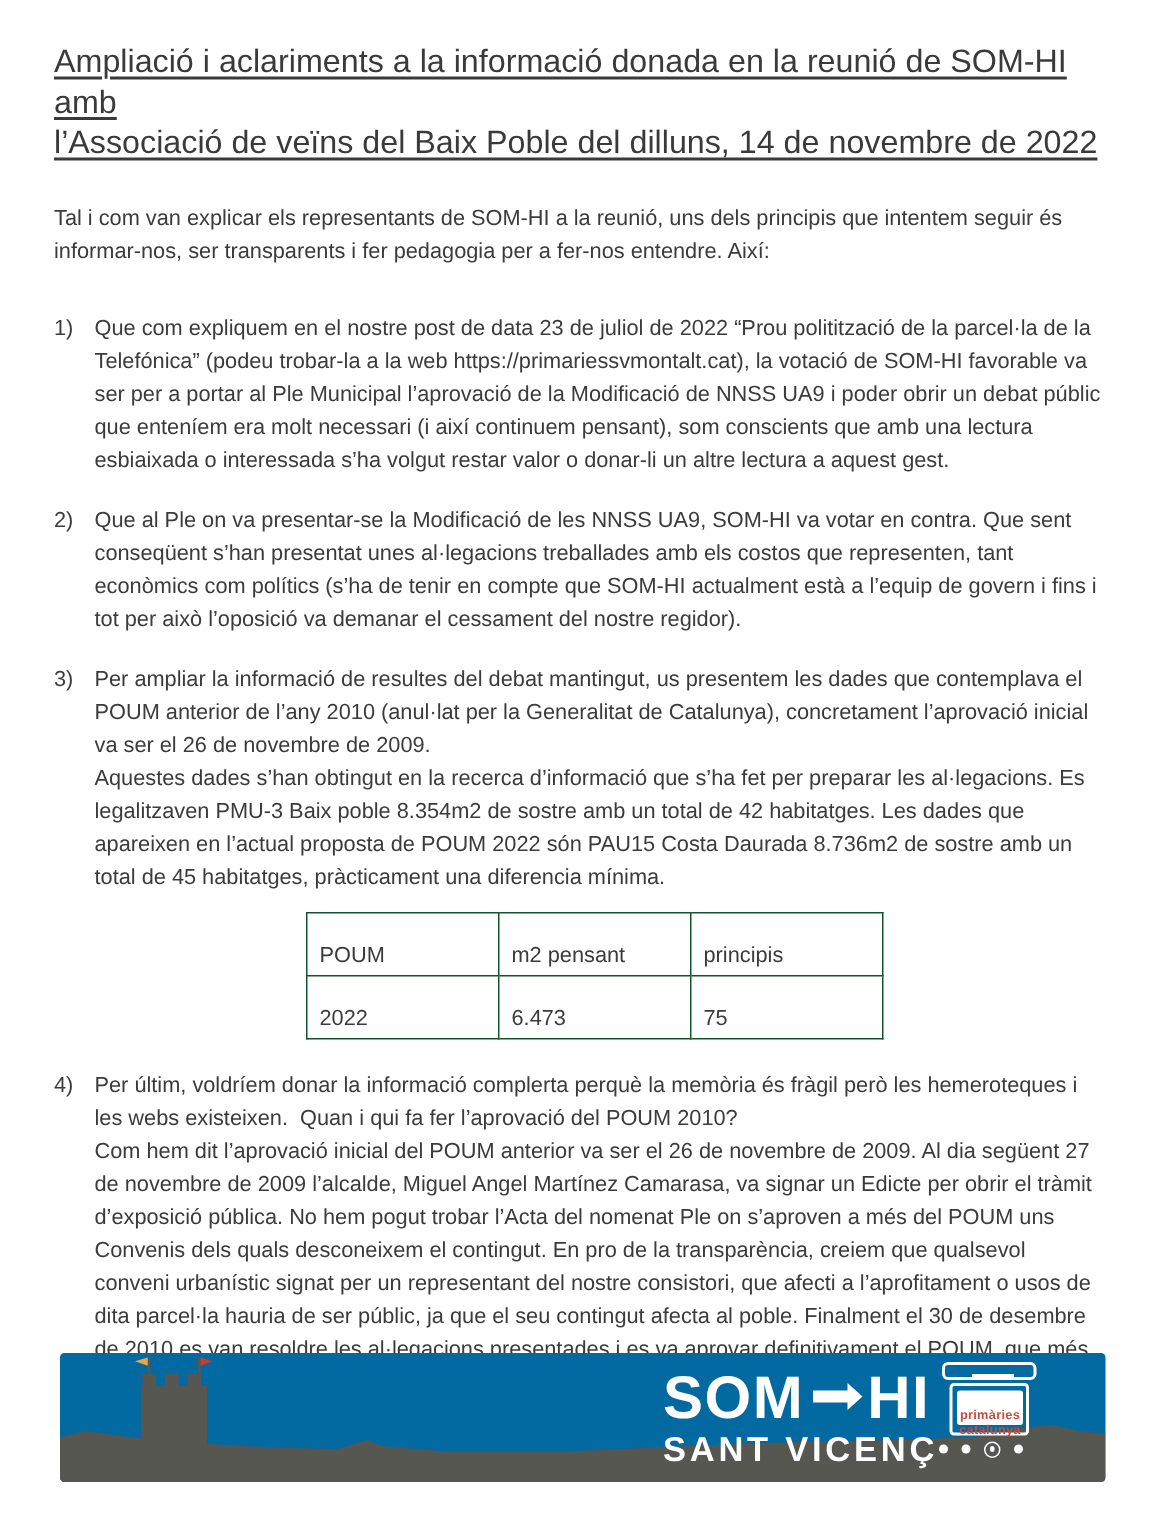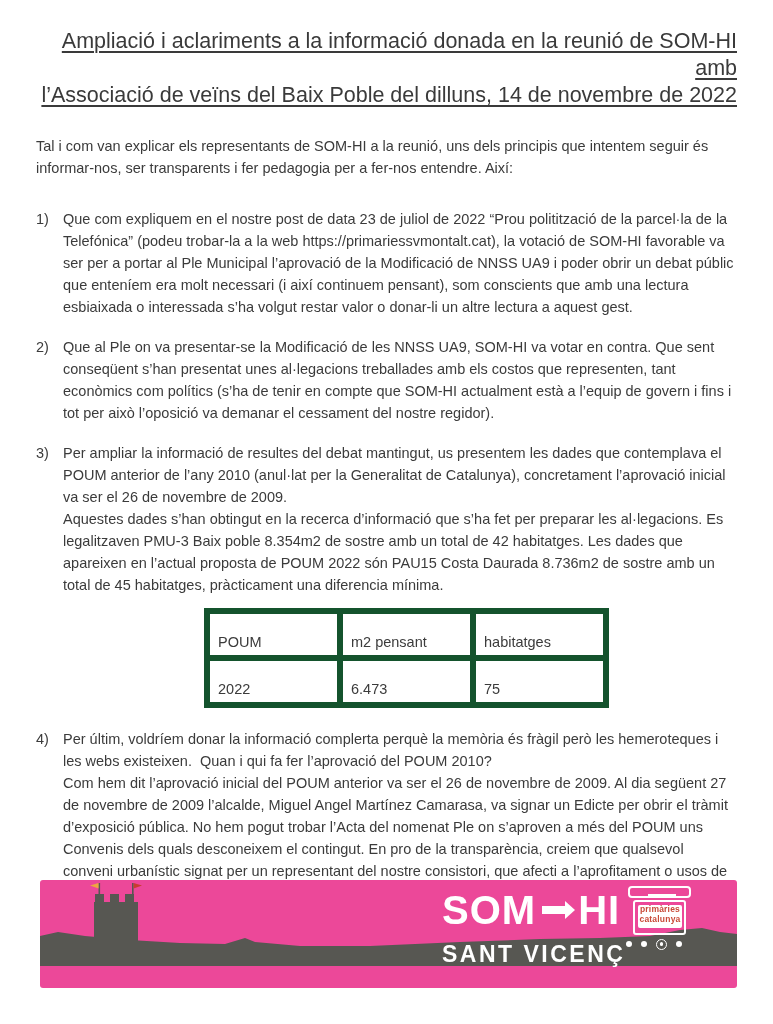--- a/index.html
+++ b/index.html
@@ -16,60 +16,59 @@
   }
   .title {
     margin:0 0 26px 0;
     font-size:21.5px; font-weight:400;
     line-height:27px;
     color:#3a3a3a;
     text-decoration:underline;
     text-decoration-thickness:1.5px;
     text-underline-offset:3px;
     white-space:pre-line;
-    text-align:right;
   }
   .intro {
     margin:0 0 29px 0;
     font-size:14.5px; line-height:22px;
     white-space:pre-wrap;
   }
   .item { display:flex; margin-bottom:18px; }
   .num { flex:0 0 27px; font-size:14.5px; line-height:22px; }
   .itext, .itext-wrap { flex:1; font-size:14.5px; line-height:22px; }
   .itext { white-space:pre-wrap; display:block; }
   .table-wrap { margin:12px 0 2px 141px; }
   table.poum {
     border-collapse:collapse;
     font-size:14.5px;
     color:#3b3b3b;
   }
   table.poum th, table.poum td {
-    border:6px solid #14532d;
+    border:1px solid #14532d;
     font-weight:400;
     text-align:left;
     width:117px;
     padding:17px 2px 2px 8px;
     height:19px;
   }
   
   .banner {
     position:absolute; left:40px; bottom:36px;
-    width:697px; height:108px;
-    background:#ec4899;
+    width:697px; height:86px;
+    background:#0369a1;
     border-radius:3px;
     overflow:hidden;
   }
   .banner svg.scene { position:absolute; left:0; top:0; }
   .brand {
     position:absolute; left:402px; top:11px;
     color:#ffffff; font-weight:700;
   }
   .brand-top { font-size:40px; line-height:38px; letter-spacing:1px; white-space:nowrap; }
-  .brand-bottom { font-size:23px; line-height:25px; letter-spacing:2.5px; margin-top:13px; white-space:nowrap; }
+  .brand-bottom { font-size:23px; line-height:25px; letter-spacing:2.5px; margin-top:3px; white-space:nowrap; }
   .arrow {
     display:inline-block; position:relative;
     width:24px; height:8px; background:#ffffff;
     margin:0 12px 7px 6px; vertical-align:middle;
   }
   .arrow::after {
     content:''; position:absolute; right:-9px; top:-5px;
     border-left:10px solid #ffffff;
     border-top:9px solid transparent;
     border-bottom:9px solid transparent;
@@ -82,21 +81,21 @@
   .bbox-slot { position:absolute; top:5.5px; left:18px; width:28px; height:2.5px; background:#ffffff; }
   .bbox-body {
     position:absolute; top:14px; left:5px; width:49px; height:31px;
     border:2.5px solid #ffffff; border-radius:3px;
   }
   .bbox-label {
     position:absolute; top:19px; left:10px; width:44px; height:23px;
     background:#ffffff; border-radius:2px;
     color:#c94a38; font-size:8.5px; font-weight:700;
     line-height:9.5px; text-align:center;
-    padding-top:0; box-sizing:border-box;
+    padding-top:12px; box-sizing:border-box;
     white-space:pre-line; letter-spacing:0.2px;
   }
   .dots {
     position:absolute; left:586px; top:58px;
     display:flex; align-items:center; gap:9px; height:12px;
   }
   .dot { width:6px; height:6px; border-radius:50%; background:#ffffff; }
   .dot-ring {
     width:11px; height:11px; border:1.5px solid #ffffff; border-radius:50%;
     display:flex; align-items:center; justify-content:center; box-sizing:border-box;
@@ -130,21 +129,21 @@
         <span class="num">3)</span>
         <div class="itext-wrap">
           <span class="itext">Per ampliar la informació de resultes del debat mantingut, us presentem les dades que contemplava el POUM anterior de l’any 2010 (anul·lat per la Generalitat de Catalunya), concretament l’aprovació inicial va ser el 26 de novembre de 2009.
 Aquestes dades s’han obtingut en la recerca d’informació que s’ha fet per preparar les al·legacions. Es legalitzaven PMU-3 Baix poble 8.354m2 de sostre amb un total de 42 habitatges. Les dades que apareixen en l’actual proposta de POUM 2022 són PAU15 Costa Daurada 8.736m2 de sostre amb un total de 45 habitatges, pràcticament una diferencia mínima.</span>
           <div class="table-wrap">
             <table class="poum">
               <thead>
                 <tr>
                   <th>POUM</th>
                   <th>m2 pensant</th>
-                  <th>habitatges</th>
+                  <th>principis</th>
                 </tr>
               </thead>
               <tbody>
                 <tr>
                   <td>2022</td>
                   <td>6.473</td>
                   <td>75</td>
                 </tr>
               </tbody>
             </table>

